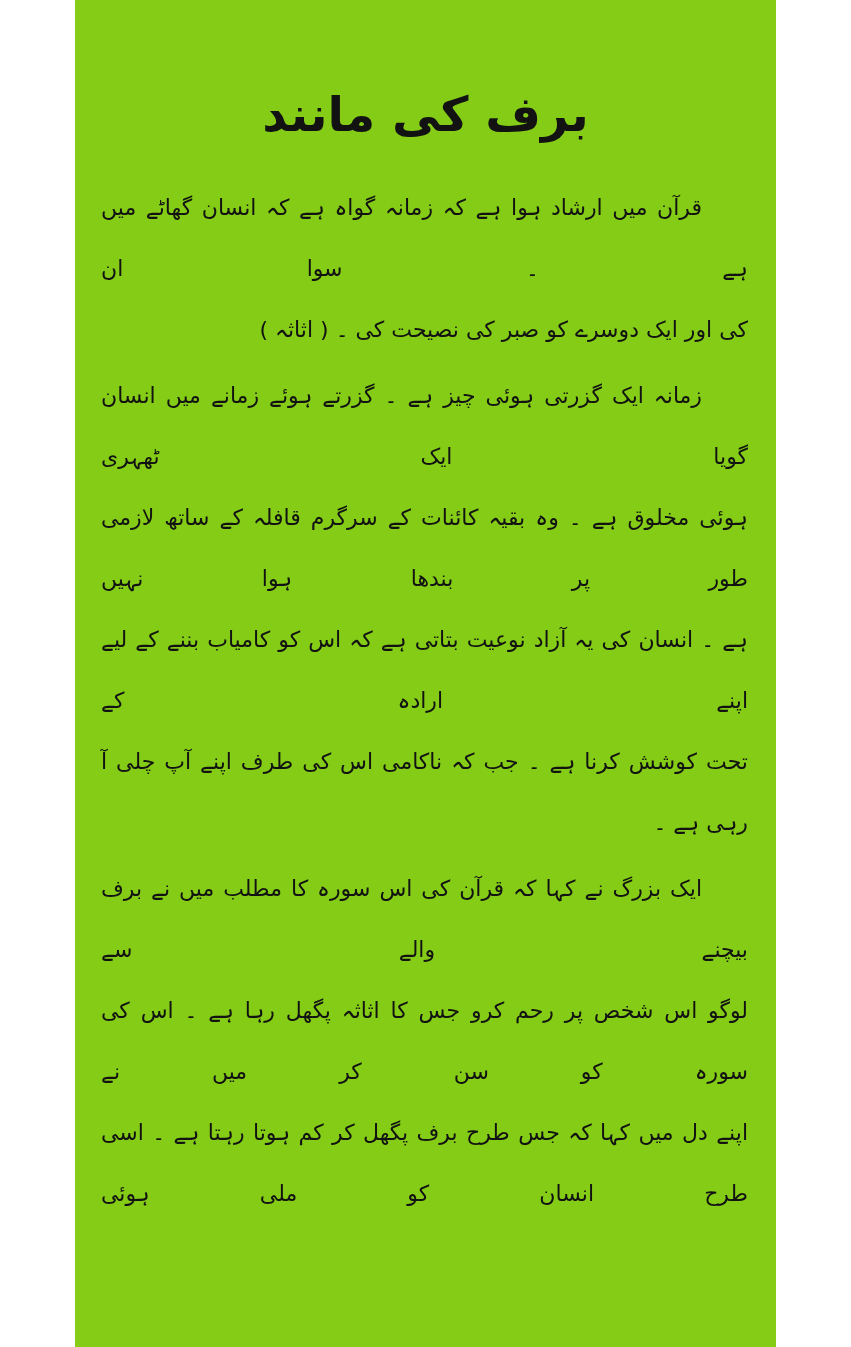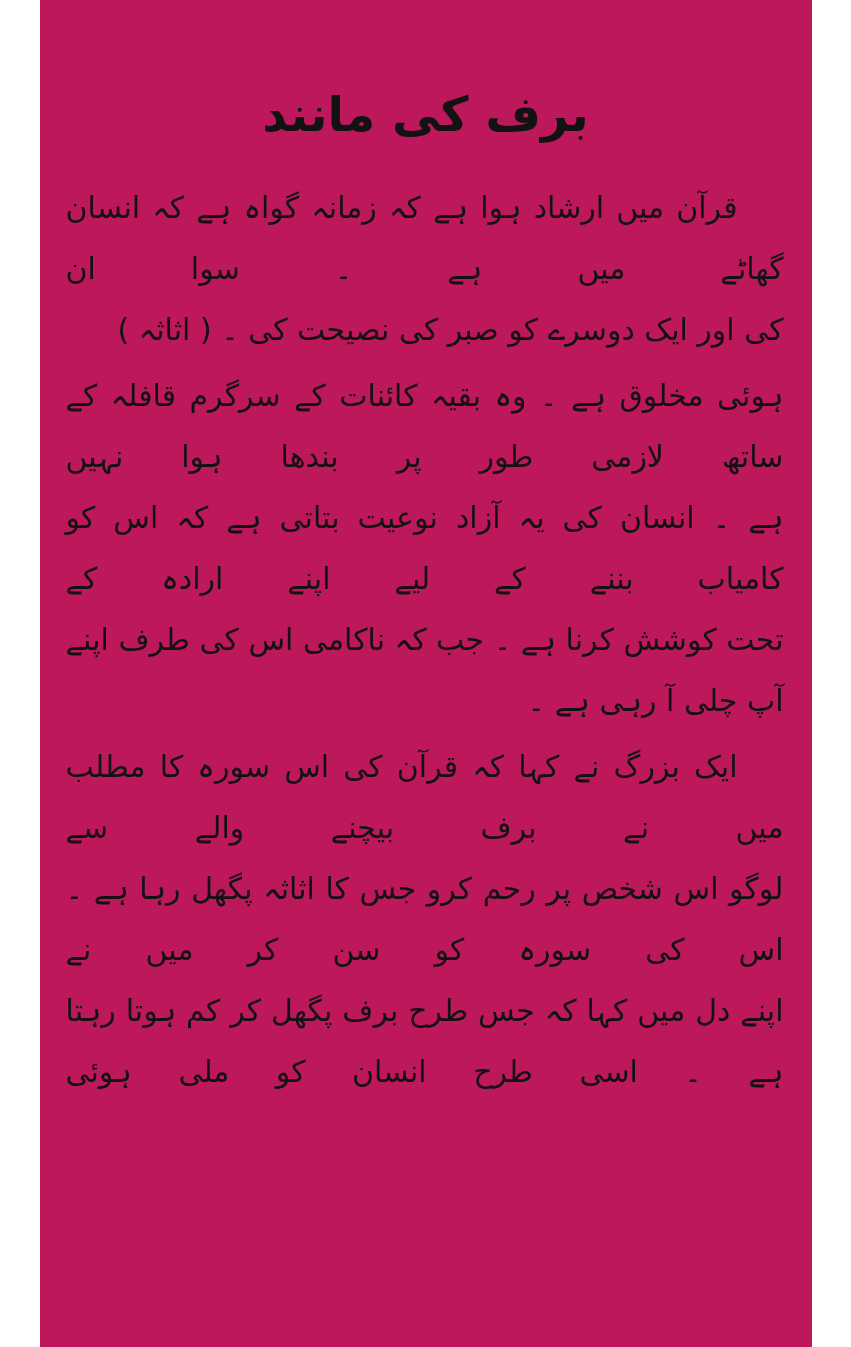--- a/index.html
+++ b/index.html
@@ -2,24 +2,24 @@
 <html lang="ur" dir="rtl"><head>
 <meta charset="utf-8">
 <style>
   html, body {
     margin: 0;
     padding: 0;
     background: #ffffff;
   }
   .page {
     position: relative;
-    width: 772px;
+    width: 701px;
     height: 1347px;
     margin: 0 auto;
-    background: #be185d;
+    background: #84cc16;
     color: #121212;
     font-family: "DejaVu Sans", sans-serif;
     direction: rtl;
     overflow: hidden;
     box-sizing: border-box;
   }
   .title {
     text-align: center;
     font-size: 48px;
     font-weight: bold;
@@ -27,21 +27,21 @@
     line-height: 1.6;
     letter-spacing: 1px;
   }
   .content {
     padding: 24px 28px 0 26px;
   }
   .para {
     margin: 0 0 5px 0;
   }
   .line {
-    font-size: 30px;
+    font-size: 22px;
     line-height: 61px;
     text-align: justify;
     text-align-last: justify;
   }
   .line.first {
     text-indent: 46px;
   }
   .line.last {
     text-align-last: right;
   }
@@ -54,20 +54,21 @@
   <div class="title">برف کی مانند</div>
 
   <div class="content">
 
     <div class="para">
       <div class="line first">قرآن میں ارشاد ہوا ہے کہ زمانہ گواہ ہے کہ انسان گھاٹے میں ہے ۔ سوا ان</div>
       <div class="line last">کی اور ایک دوسرے کو صبر کی نصیحت کی ۔ ( اثاثہ )</div>
     </div>
 
     <div class="para">
+      <div class="line first">زمانہ ایک گزرتی ہوئی چیز ہے ۔ گزرتے ہوئے زمانے میں انسان گویا ایک ٹھہری</div>
       <div class="line">ہوئی مخلوق ہے ۔ وہ بقیہ کائنات کے سرگرم قافلہ کے ساتھ لازمی طور پر بندھا ہوا نہیں</div>
       <div class="line">ہے ۔ انسان کی یہ آزاد نوعیت بتاتی ہے کہ اس کو کامیاب بننے کے لیے اپنے ارادہ کے</div>
       <div class="line last">تحت کوشش کرنا ہے ۔ جب کہ ناکامی اس کی طرف اپنے آپ چلی آ رہی ہے ۔</div>
     </div>
 
     <div class="para">
       <div class="line first">ایک بزرگ نے کہا کہ قرآن کی اس سورہ کا مطلب میں نے برف بیچنے والے سے</div>
       <div class="line">لوگو اس شخص پر رحم کرو جس کا اثاثہ پگھل رہا ہے ۔ اس کی سورہ کو سن کر میں نے</div>
       <div class="line">اپنے دل میں کہا کہ جس طرح برف پگھل کر کم ہوتا رہتا ہے ۔ اسی طرح انسان کو ملی ہوئی</div>
 

